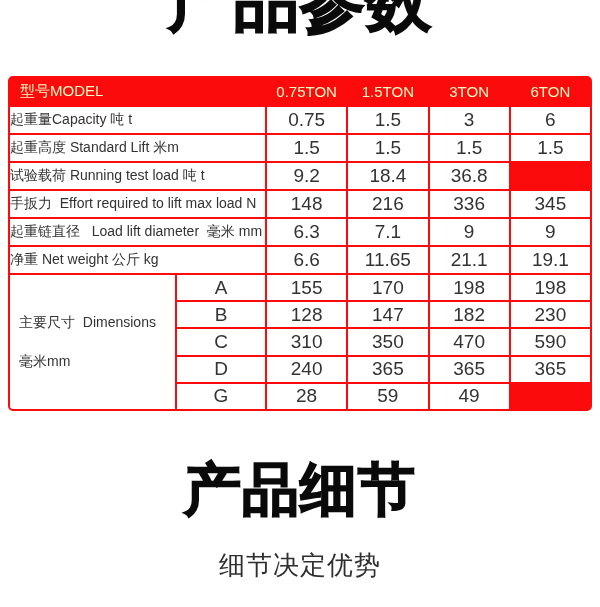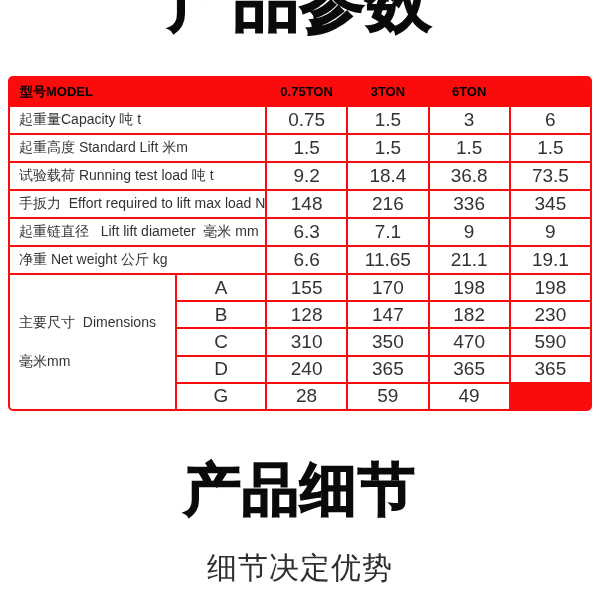--- a/index.html
+++ b/index.html
@@ -11,86 +11,86 @@
   }
   .big-title {
     position:absolute; left:0; width:100%; text-align:center;
     font-weight:900; color:var(--title-black,#0a0a0a); line-height:1;
     letter-spacing:1px; -webkit-text-stroke:1.5px currentColor;
   }
   .title-top { top:-31px; font-size:65px; }
   .title-details { top:461px; font-size:57px; }
   .subtitle {
     position:absolute; top:548px; left:0; width:100%; text-align:center;
-    font-size:30px; color:#2f2f2f; letter-spacing:1px;
+    font-size:26px; color:#2f2f2f; letter-spacing:1px;
   }
   .spec-table {
     position:absolute; left:8px; top:76px; width:584px; height:335px;
     background:var(--red,#fb0b0b); border:2px solid var(--red,#fb0b0b);
     border-radius:5px; overflow:hidden;
     display:grid;
     grid-template-columns:165px 88px repeat(4,1fr);
     grid-template-rows:27px repeat(6,26px) repeat(5,1fr);
     gap:2px;
   }
   .cell {
     background:#fff; display:flex; align-items:center; justify-content:center;
     font-size:19px; color:#333;
   }
   .cell.label {
-    grid-column:1/3; justify-content:flex-start; padding-left:9px;
+    grid-column:1/3; justify-content:flex-start; 
     font-size:14px; white-space:pre;
   }
-  .cell.hdr { background:var(--red,#fb0b0b); color:#000000; font-size:13px;font-weight:bold; }
+  .cell.hdr { background:var(--red,#fb0b0b); color:#fef9c3; font-size:15px; }
   .cell.hdr.model { grid-column:1/3; justify-content:flex-start; padding-left:10px; }
   .dim-label {
     grid-column:1; grid-row:8/13; background:#fff;
     display:flex; flex-direction:column; justify-content:center;
     padding-left:9px; gap:21px; font-size:14px; color:#333; white-space:pre;
   }
 </style>
 </head>
 <body>
 
 <div class="page">
 
   <div class="big-title title-top">产品参数</div>
 
   <div class="spec-table">
 
     <div class="cell hdr model">型号MODEL</div>
     <div class="cell hdr">0.75TON</div>
+    <div class="cell hdr">1.5TON</div>
     <div class="cell hdr">3TON</div>
     <div class="cell hdr">6TON</div>
 
     <div class="cell label">起重量Capacity 吨 t</div>
     <div class="cell">0.75</div>
     <div class="cell">1.5</div>
     <div class="cell">3</div>
     <div class="cell">6</div>
 
     <div class="cell label">起重高度 Standard Lift 米m</div>
     <div class="cell">1.5</div>
     <div class="cell">1.5</div>
     <div class="cell">1.5</div>
     <div class="cell">1.5</div>
 
     <div class="cell label">试验载荷 Running test load 吨 t</div>
     <div class="cell">9.2</div>
     <div class="cell">18.4</div>
     <div class="cell">36.8</div>
-    <div class="cell">73.5</div>
 
     <div class="cell label">手扳力  Effort required to lift max load N</div>
     <div class="cell">148</div>
     <div class="cell">216</div>
     <div class="cell">336</div>
     <div class="cell">345</div>
 
-    <div class="cell label">起重链直径   Lift lift diameter  毫米 mm</div>
+    <div class="cell label">起重链直径   Load lift diameter  毫米 mm</div>
     <div class="cell">6.3</div>
     <div class="cell">7.1</div>
     <div class="cell">9</div>
     <div class="cell">9</div>
 
     <div class="cell label">净重 Net weight 公斤 kg</div>
     <div class="cell">6.6</div>
     <div class="cell">11.65</div>
     <div class="cell">21.1</div>
     <div class="cell">19.1</div>

